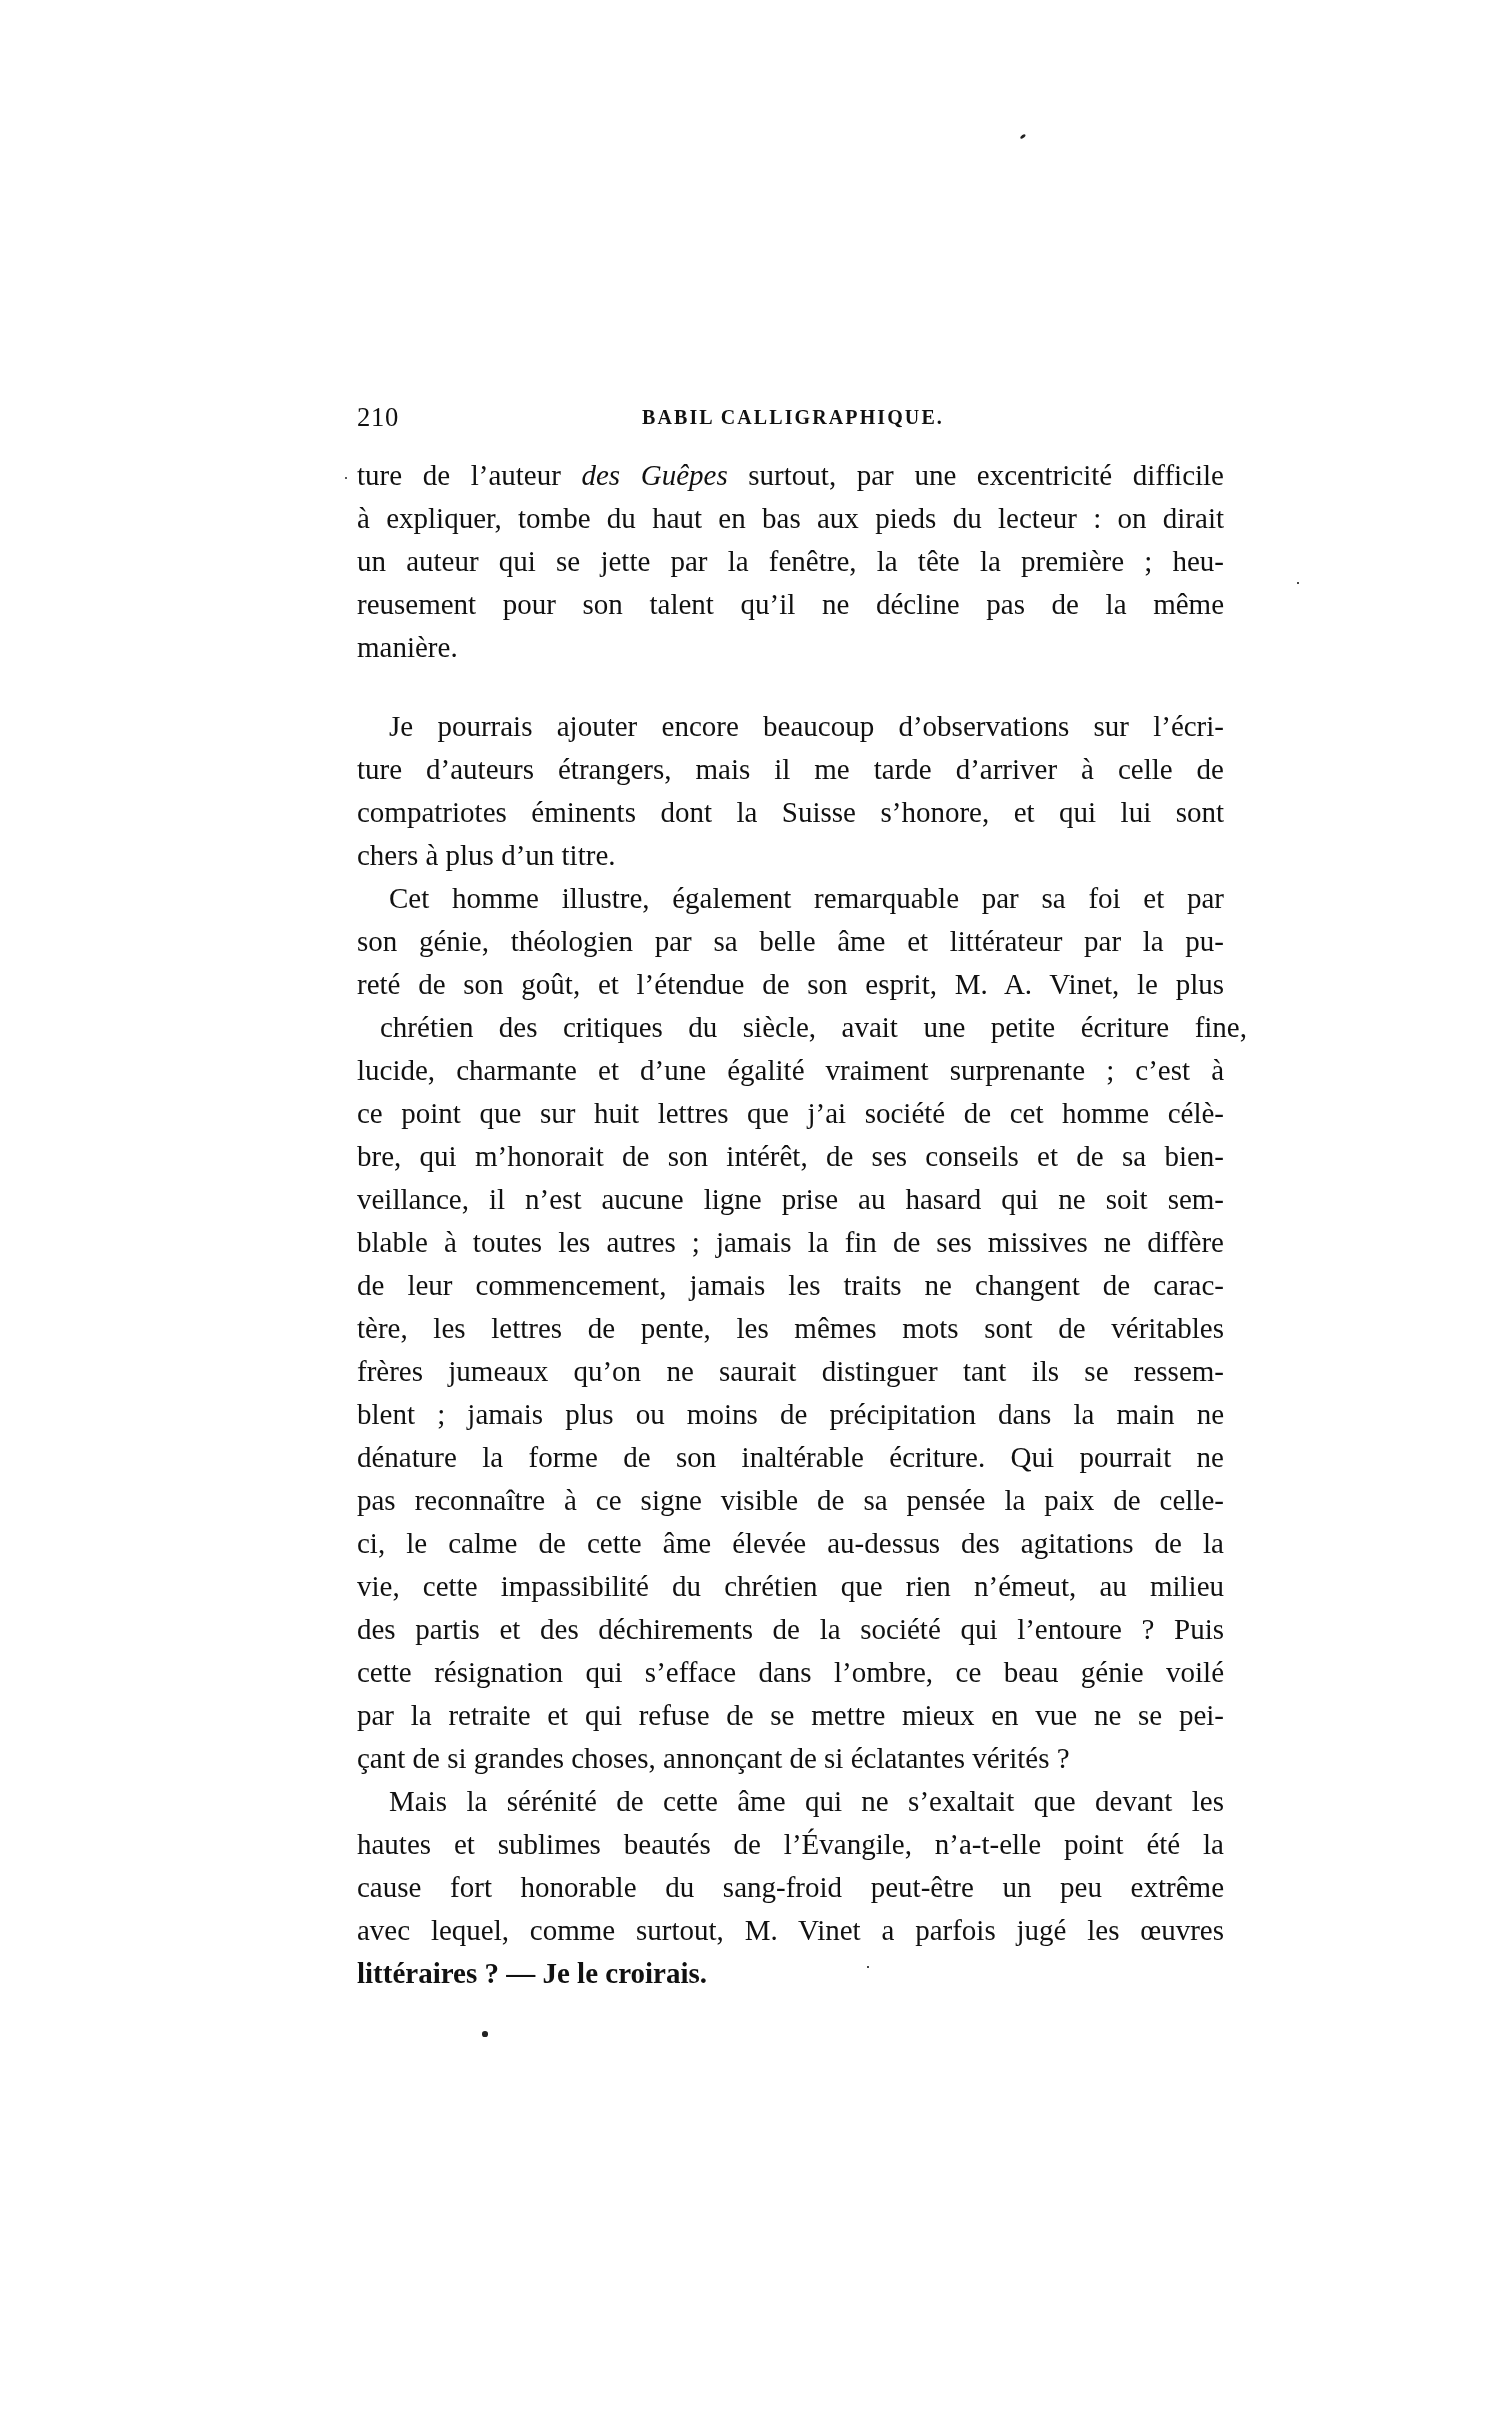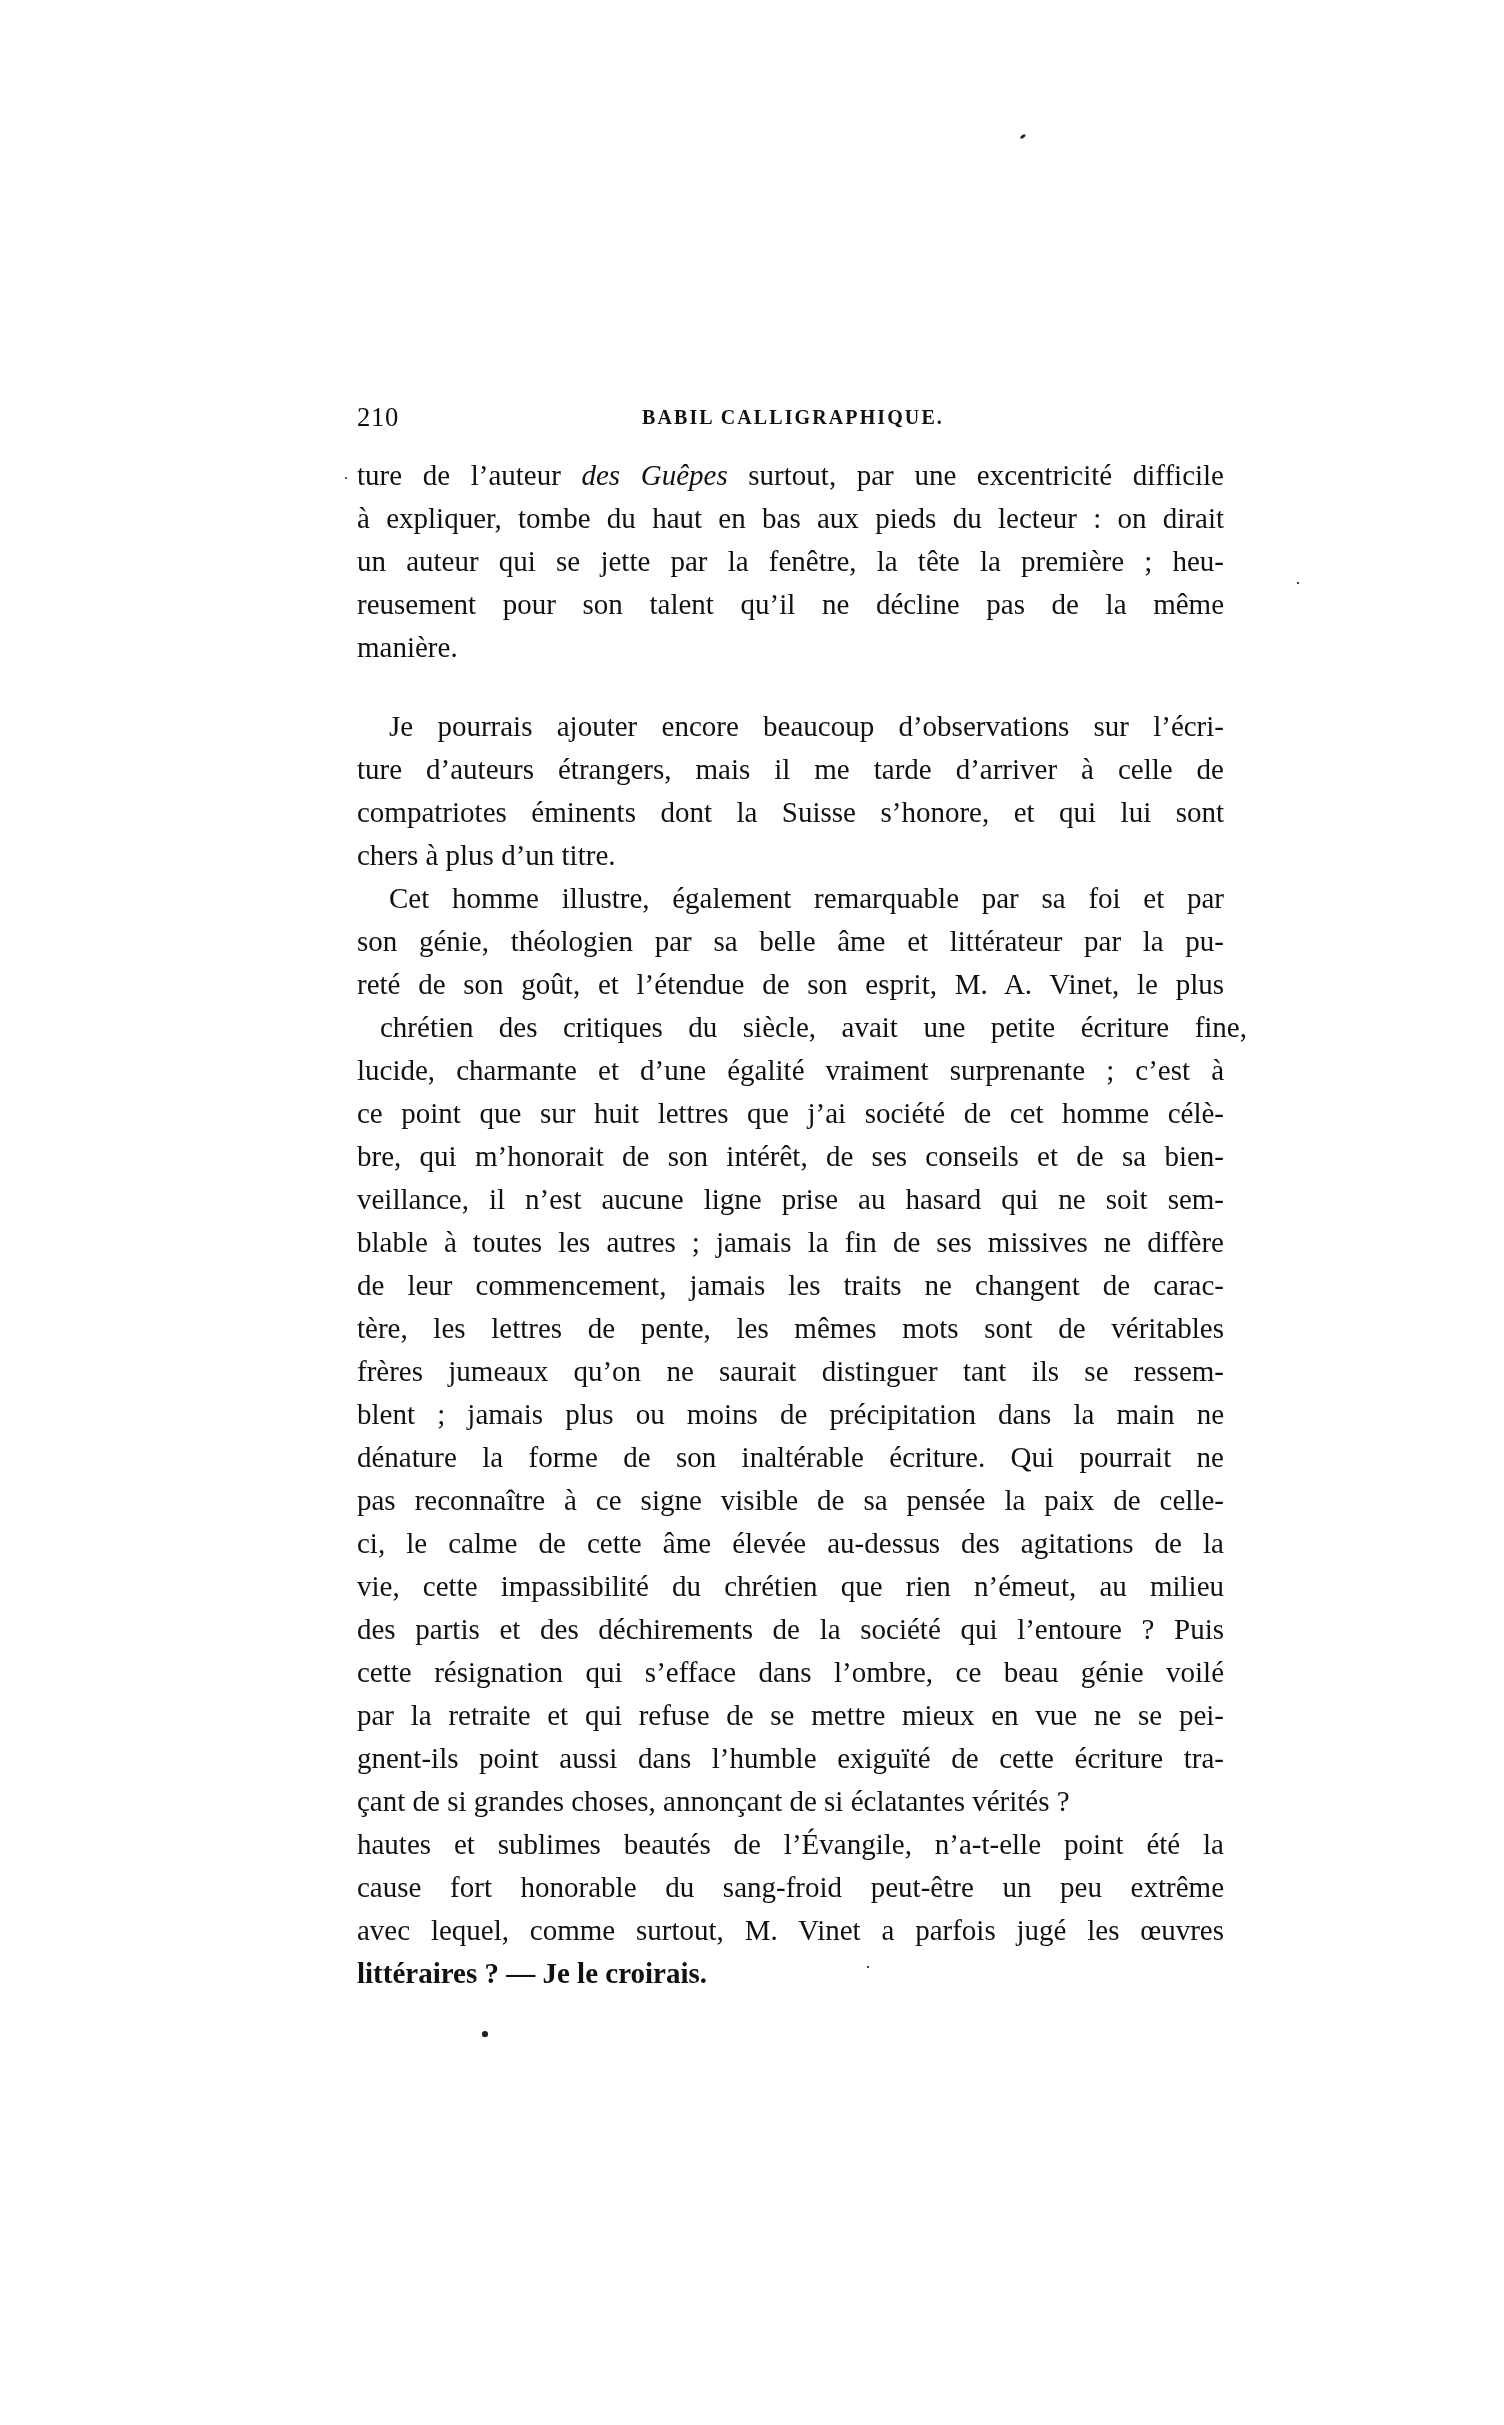--- a/index.html
+++ b/index.html
@@ -119,24 +119,24 @@
         <div class="line" style="white-space: normal;"><span>tère, les lettres de pente, les mêmes mots sont de véritables</span></div>
         <div class="line" style="white-space: normal;"><span>frères jumeaux qu’on ne saurait distinguer tant ils se ressem-</span></div>
         <div class="line" style="white-space: normal;"><span>blent ; jamais plus ou moins de précipitation dans la main ne</span></div>
         <div class="line" style="white-space: normal;"><span>dénature la forme de son inaltérable écriture. Qui pourrait ne</span></div>
         <div class="line" style="white-space: normal;"><span>pas reconnaître à ce signe visible de sa pensée la paix de celle-</span></div>
         <div class="line" style="white-space: normal;"><span>ci, le calme de cette âme élevée au-dessus des agitations de la</span></div>
         <div class="line" style="white-space: normal;"><span>vie, cette impassibilité du chrétien que rien n’émeut, au milieu</span></div>
         <div class="line" style="white-space: normal;"><span>des partis et des déchirements de la société qui l’entoure ? Puis</span></div>
         <div class="line" style="white-space: normal;"><span>cette résignation qui s’efface dans l’ombre, ce beau génie voilé</span></div>
         <div class="line" style="white-space: normal;"><span>par la retraite et qui refuse de se mettre mieux en vue ne se pei-</span></div>
-        <div class="line" style="white-space: normal;"><span>gnent-ils point aussi dans l’humble exiguïté de cette écriture tra-</span></div>
         <div class="line last" style="white-space: normal;"><span>çant de si grandes choses, annonçant de si éclatantes vérités ?</span></div>
       </div>
       <div>
+        <div class="line indent" style="white-space: normal;"><span>Mais la sérénité de cette âme qui ne s’exaltait que devant les</span></div>
         <div class="line" style="white-space: normal;"><span>hautes et sublimes beautés de l’Évangile, n’a-t-elle point été la</span></div>
         <div class="line" style="white-space: normal;"><span>cause fort honorable du sang-froid peut-être un peu extrême</span></div>
         <div class="line" style="white-space: normal;"><span>avec lequel, comme surtout, M. Vinet a parfois jugé les œuvres</span></div>
         <div class="line last" style="white-space: normal;"><span style="font-weight: bold;">littéraires ? — Je le croirais.</span></div>
       </div>
     </div>
 
   <span class="speck" style="left:1020px; top:135px; width:5.7px; height:3.2px; transform:rotate(-35deg);"></span>
   <span class="speck" style="left:345px; top:477px; width:2.4px; height:2.4px;"></span>
   <span class="speck" style="left:482px; top:2031px; width:5.7px; height:5.7px;"></span>

